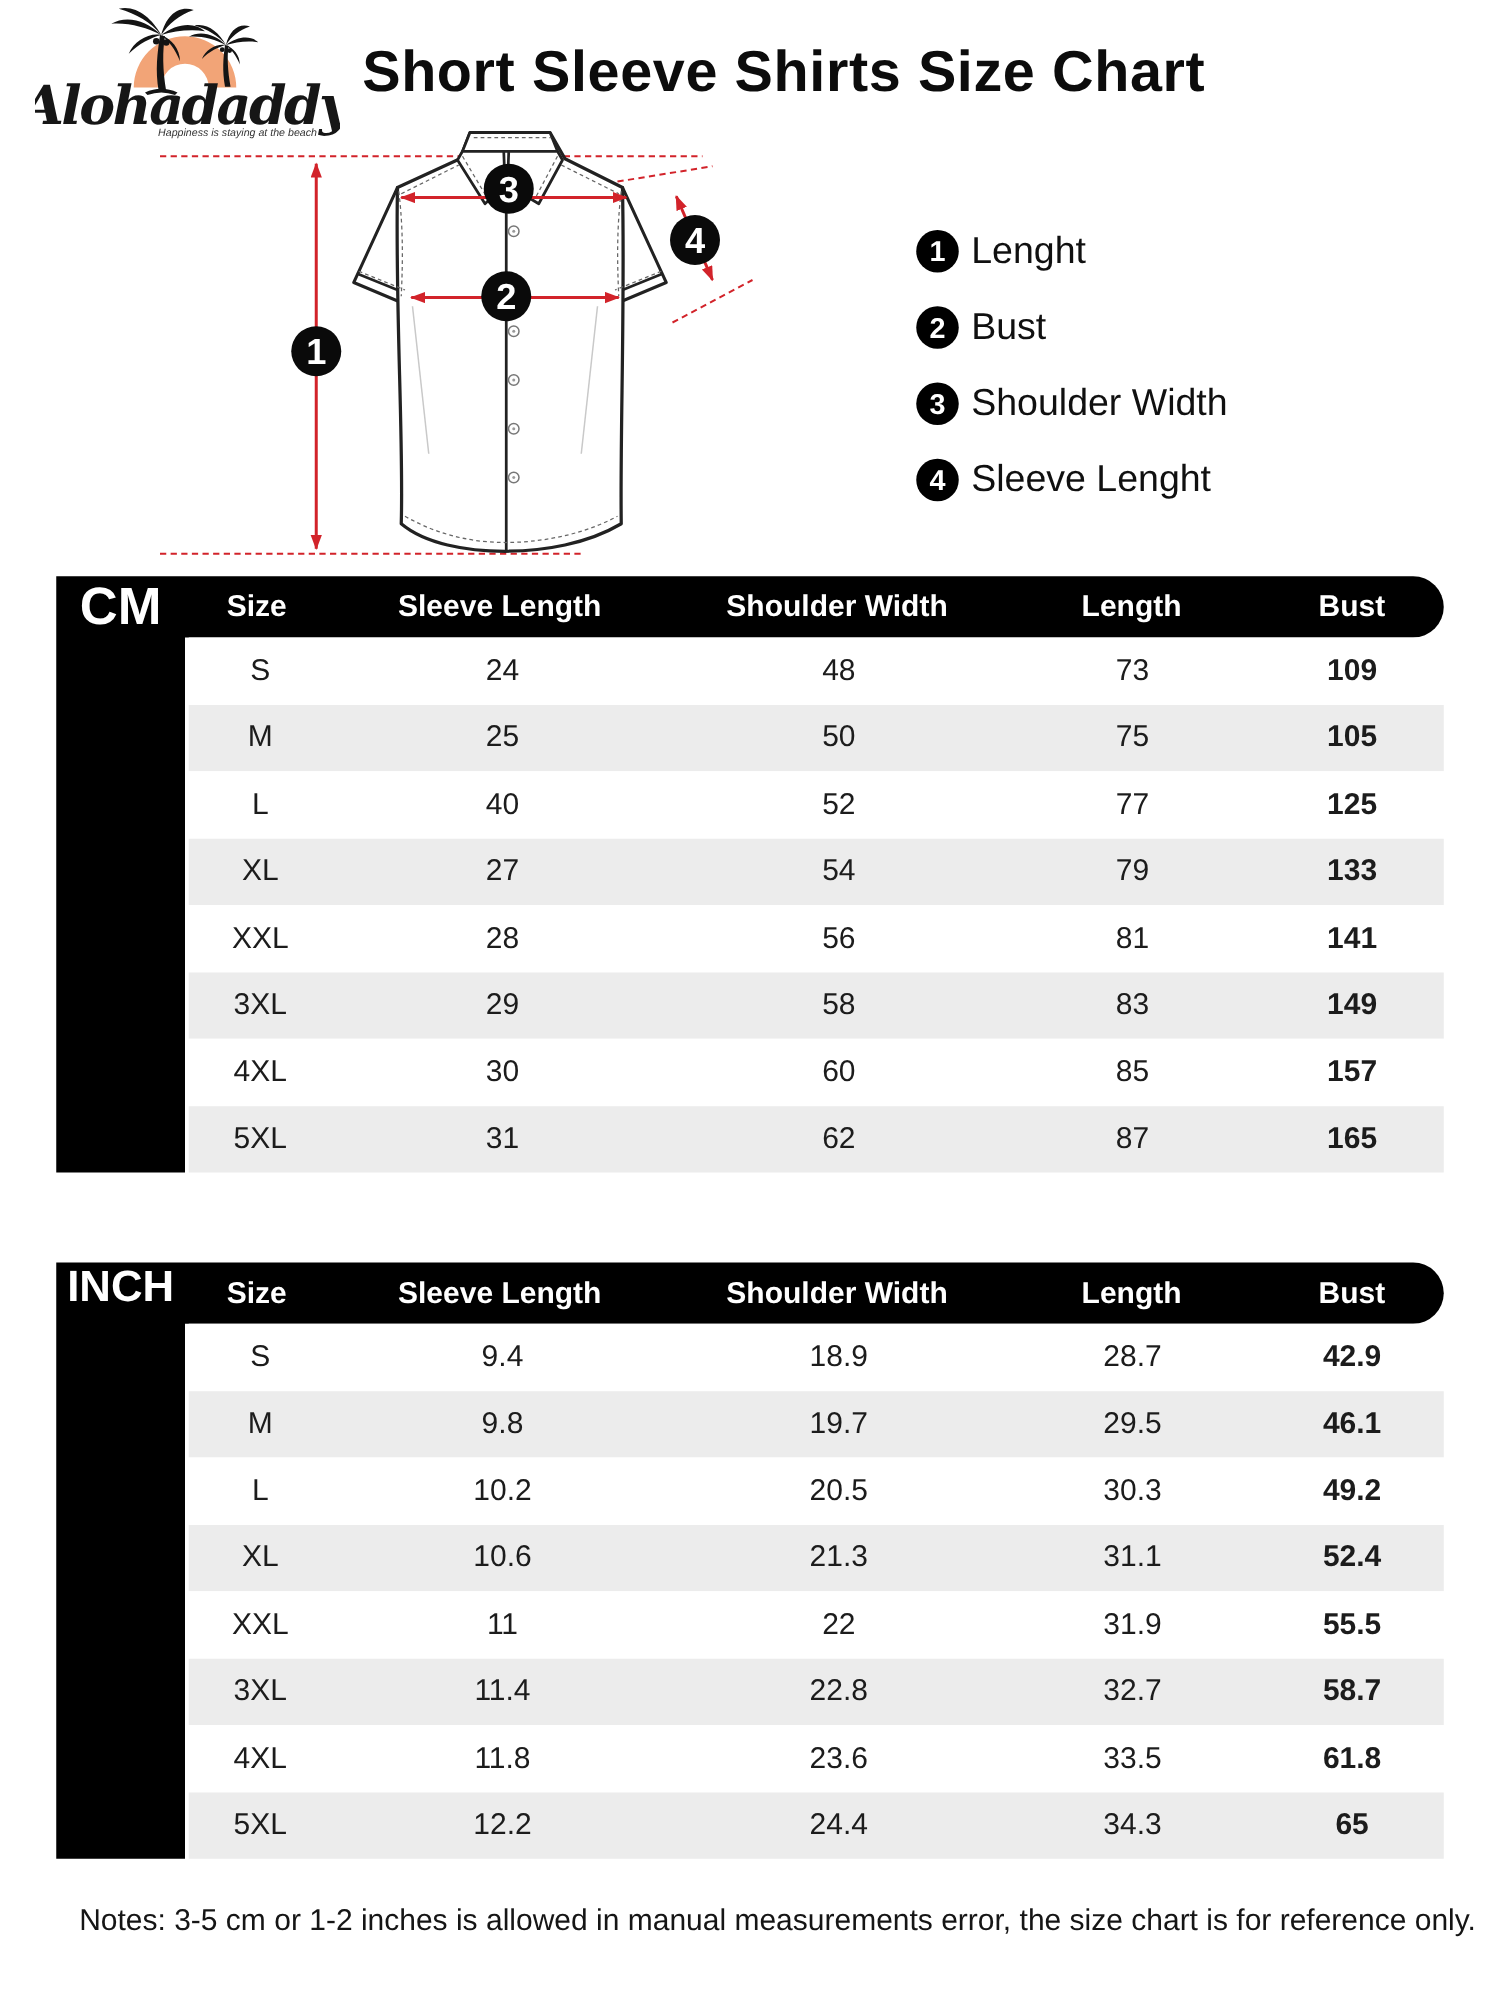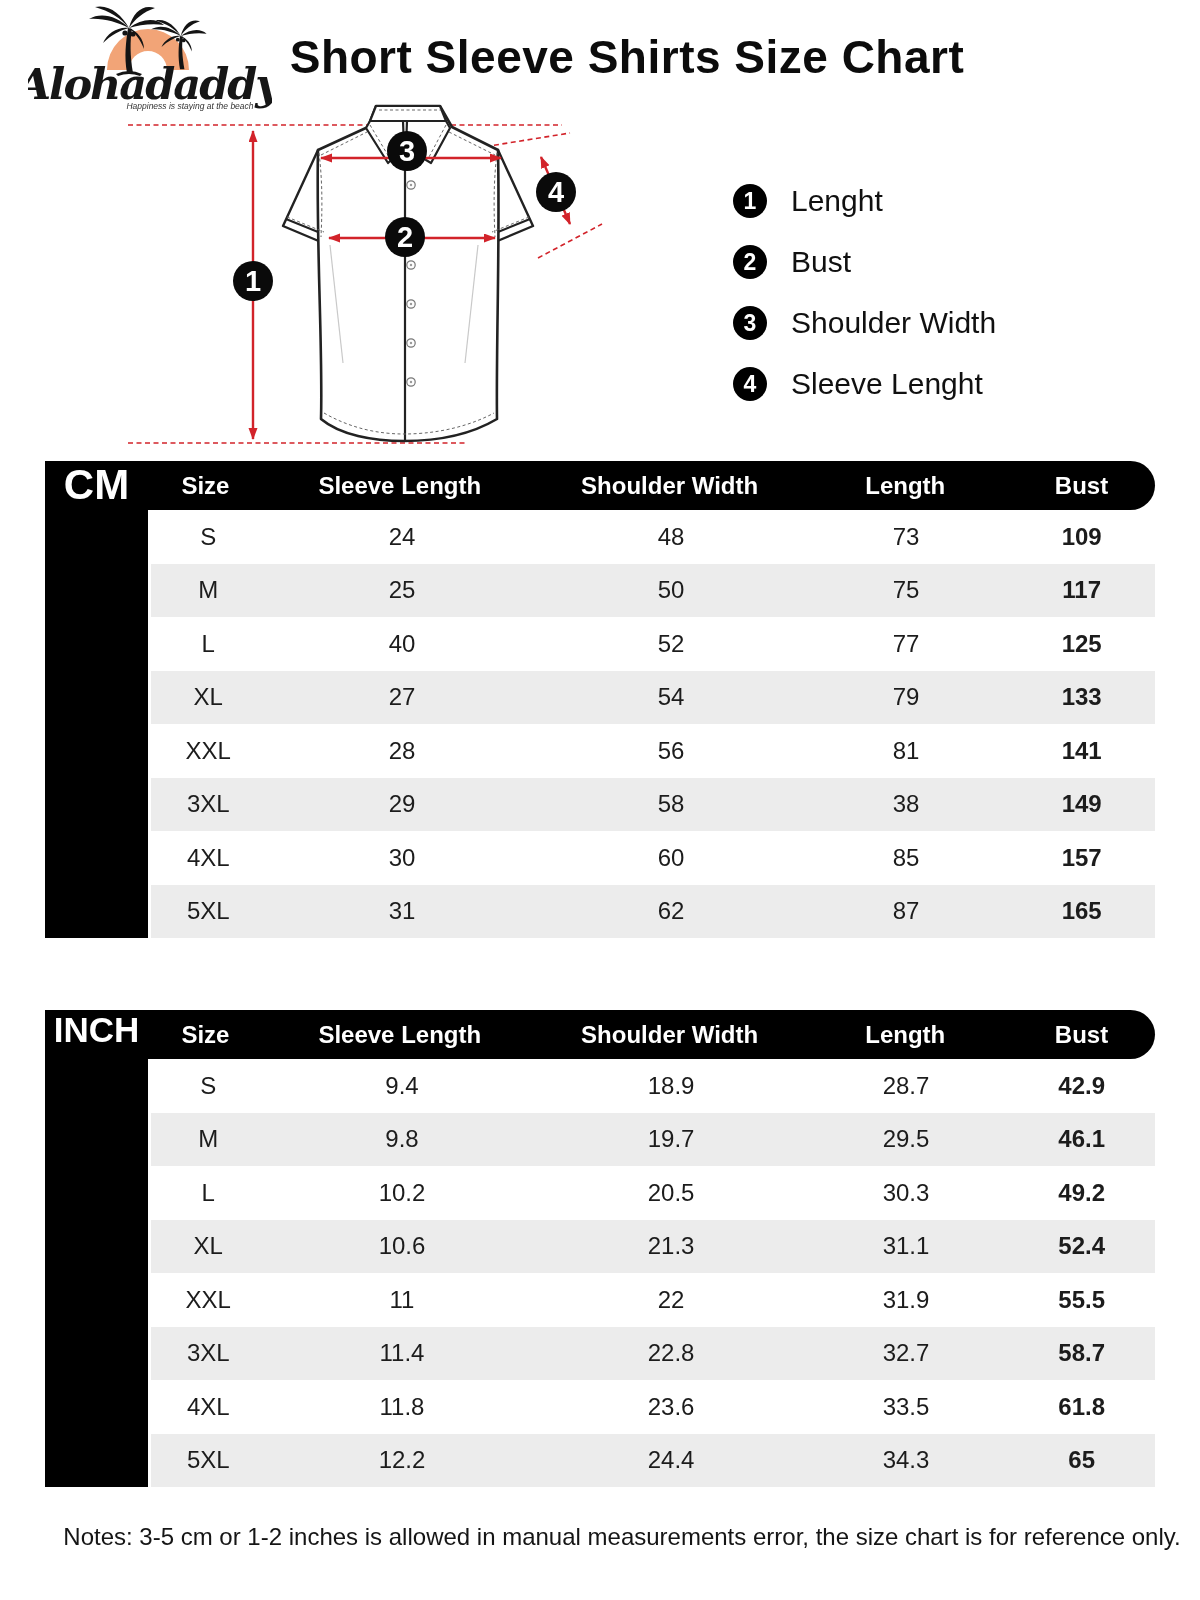--- a/index.html
+++ b/index.html
@@ -10,21 +10,21 @@
   .logo{position:absolute;left:28px;top:6px;width:244px;height:106px;}
   .page-title{position:absolute;left:267px;top:30px;width:720px;text-align:center;
               font-size:46px;font-weight:700;color:#0c0c0c;letter-spacing:0.5px;}
 
   
   .diagram-svg{position:absolute;left:100px;top:95px;width:540px;height:355px;}
   .legend{position:absolute;left:733px;top:183px;display:flex;flex-direction:column;gap:25px;}
   .legend-item{display:flex;align-items:center;height:36px;}
   .lnum{width:34px;height:34px;border-radius:50%;background:#000;color:#fff;font-weight:700;
         font-size:23px;display:flex;align-items:center;justify-content:center;flex:0 0 34px;}
-  .llabel{margin-left:24px;font-size:30px;color:#101010;}
+  .llabel{margin-left:10px;font-size:30px;color:#101010;}
 
   
   .size-table{position:absolute;left:45px;width:1110px;}
   .t-cm{top:461px;height:477px;}
   .t-inch{top:1010px;height:477px;}
   .unit-col{position:absolute;left:0;top:0;bottom:0;width:103px;background:#000;
             display:flex;align-items:flex-start;justify-content:center;}
   .unit-label{color:#fff;font-weight:700;font-size:42px;letter-spacing:0;}
   .t-inch .unit-label{font-size:35px;}
   .t-right{position:absolute;left:103px;top:0;right:0;}
@@ -206,21 +206,21 @@
             <div class="cell c1">24</div>
             <div class="cell c2">48</div>
             <div class="cell c3">73</div>
             <div class="cell c4">109</div>
           </div>
           <div class="t-row">
             <div class="cell c0">M</div>
             <div class="cell c1">25</div>
             <div class="cell c2">50</div>
             <div class="cell c3">75</div>
-            <div class="cell c4">117</div>
+            <div class="cell c4">105</div>
           </div>
           <div class="t-row">
             <div class="cell c0">L</div>
             <div class="cell c1">40</div>
             <div class="cell c2">52</div>
             <div class="cell c3">77</div>
             <div class="cell c4">125</div>
           </div>
           <div class="t-row">
             <div class="cell c0">XL</div>
@@ -233,21 +233,21 @@
             <div class="cell c0">XXL</div>
             <div class="cell c1">28</div>
             <div class="cell c2">56</div>
             <div class="cell c3">81</div>
             <div class="cell c4">141</div>
           </div>
           <div class="t-row">
             <div class="cell c0">3XL</div>
             <div class="cell c1">29</div>
             <div class="cell c2">58</div>
-            <div class="cell c3">38</div>
+            <div class="cell c3">83</div>
             <div class="cell c4">149</div>
           </div>
           <div class="t-row">
             <div class="cell c0">4XL</div>
             <div class="cell c1">30</div>
             <div class="cell c2">60</div>
             <div class="cell c3">85</div>
             <div class="cell c4">157</div>
           </div>
           <div class="t-row">

